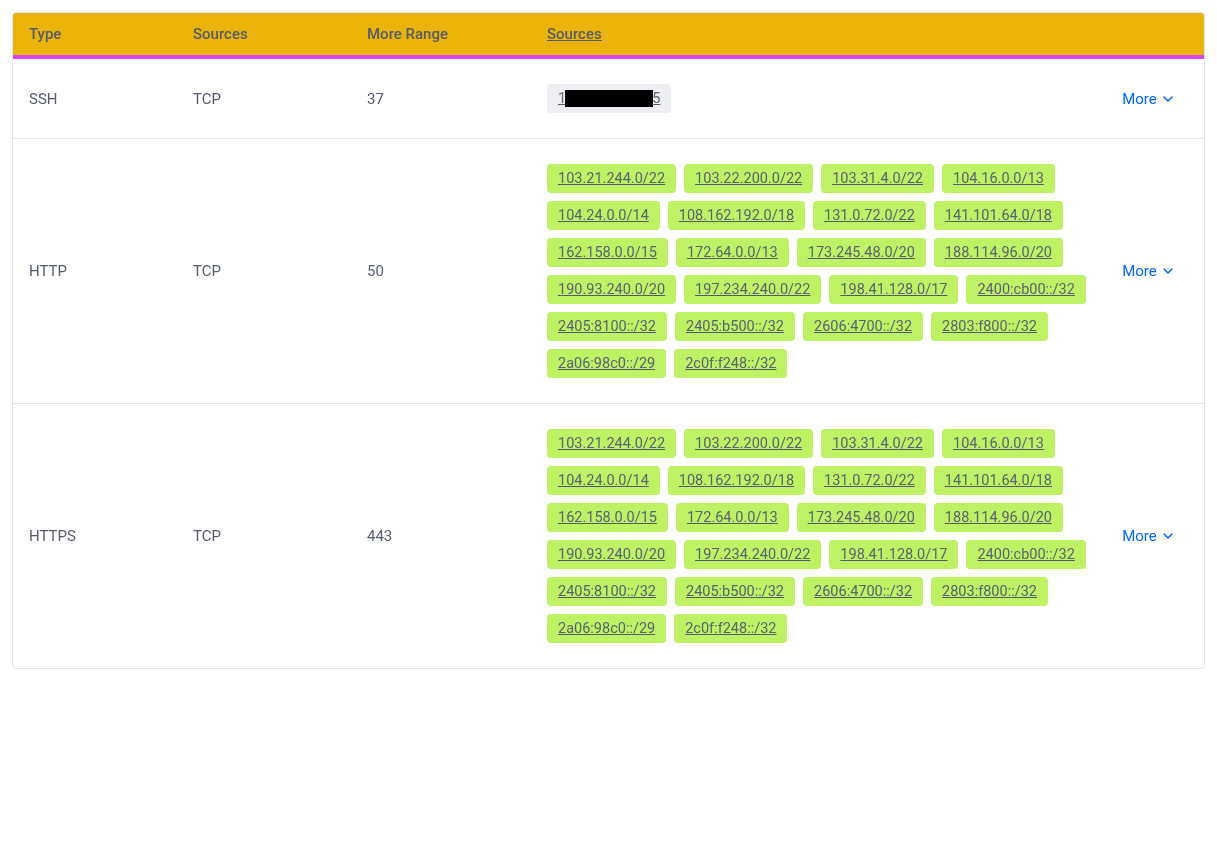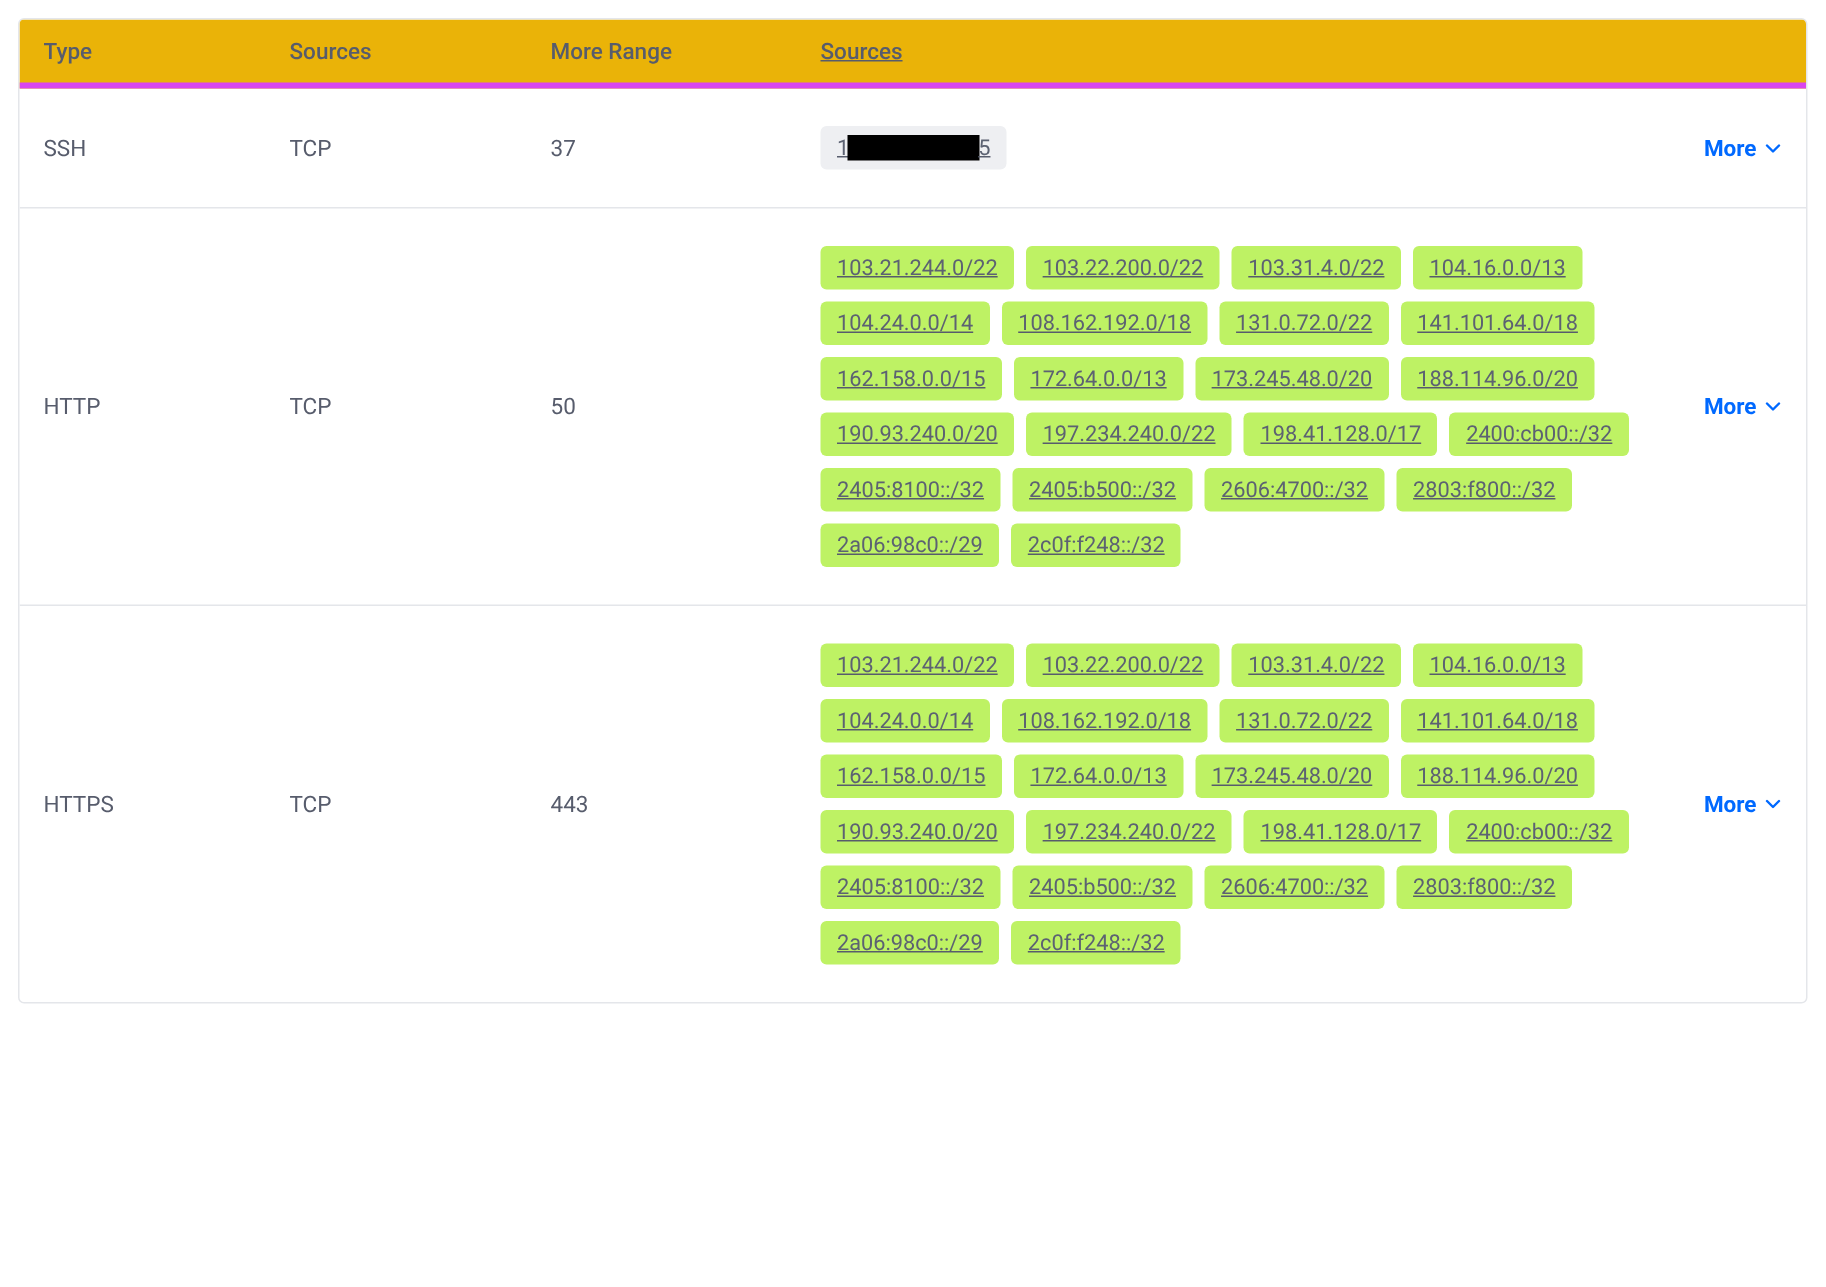--- a/index.html
+++ b/index.html
@@ -60,23 +60,22 @@
       gap: 8px;
       align-content: flex-start;
       padding-right: 10px;
       text-decoration: underline;
     }
     .col-more {
       width: 80px;
       flex-shrink: 0;
       display: flex;
       align-items: center;
-      justify-content: flex-end;
+      justify-content: center;
       align-self: center;
-      font-weight: bold;
     }
     .cell-text {
       display: flex;
       align-items: center;
       align-self: center;
       text-align: center;
     }
     .tag {
       display: inline-flex;
       align-items: center;

